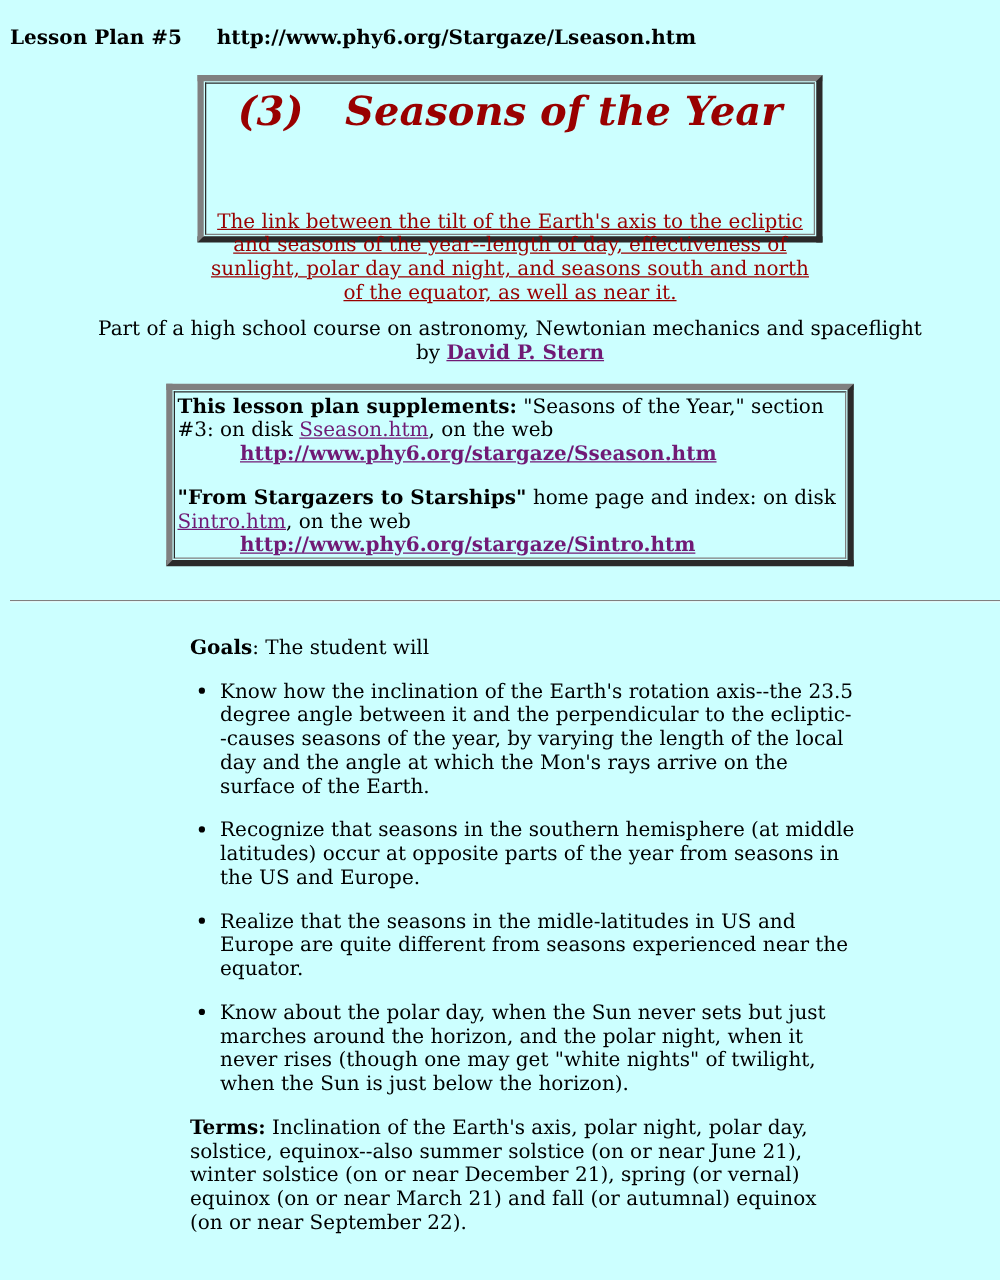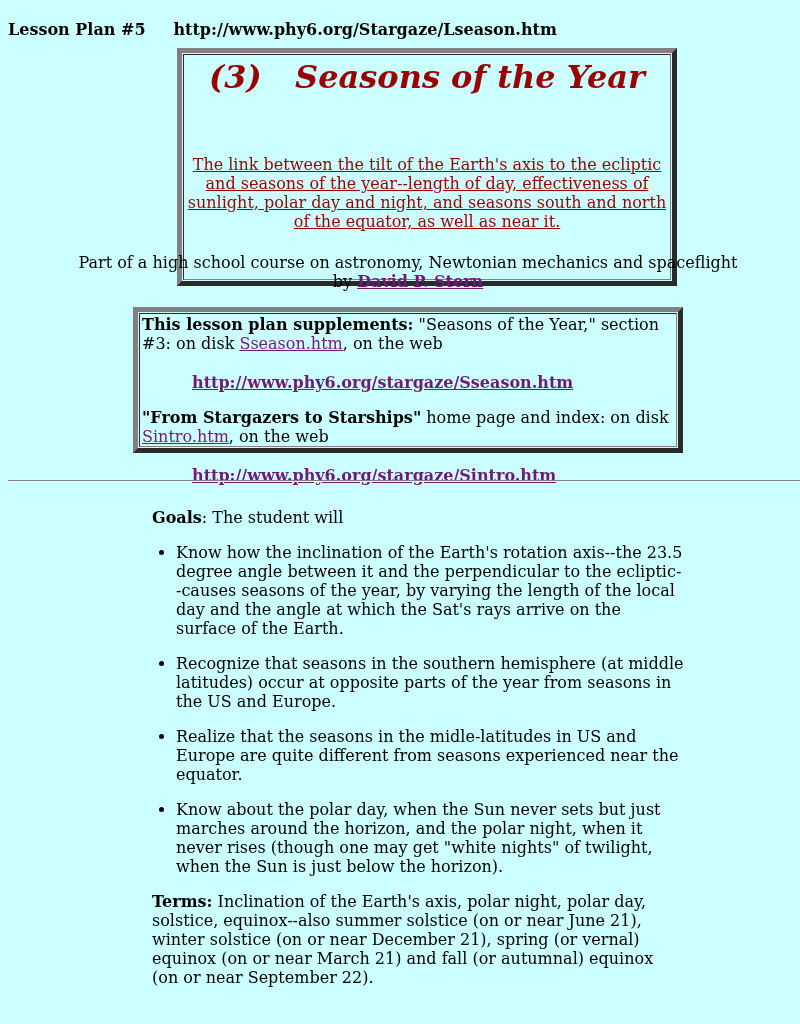--- a/index.html
+++ b/index.html
@@ -23,29 +23,28 @@
       left: 8px;
       top: 20px;
       font-weight: bold;
       font-size: 16px;
       white-space: pre;
     }
 
     .title-box {
       position: absolute;
       left: 158px;
-      top: 48px;
+      top: 60px;
       width: 500px;
-      height: 238px;
+      height: 134px;
       box-sizing: border-box;
       border-style: solid;
       border-width: 5px;
       border-color: #808080 #2a2a2a #2a2a2a #808080;
       padding: 1px;
-      margin-left: 19px;
     }
     .title-box .inner {
       border-style: solid;
       border-width: 1px;
       border-color: #2a2a2a #808080 #808080 #2a2a2a;
       height: 100%;
       box-sizing: border-box;
       text-align: center;
       position: relative;
     }
@@ -92,21 +91,21 @@
     }
     .supp-box .inner {
       border-style: solid;
       border-width: 1px;
       border-color: #2a2a2a #808080 #808080 #2a2a2a;
       height: 100%;
       box-sizing: border-box;
       padding: 1px 2px;
     }
     .supp-box p { margin: 0; }
-    .supp-box .indent { padding-left: 50px; margin-top: 20px; }
+    .supp-box .indent { padding-left: 50px; }
     .supp-box .gap { height: 16px; }
     .weblink { font-weight: bold; }
 
     .hr-line {
       position: absolute;
       left: 8px;
       width: 792px;
       top: 480px;
       height: 0;
       border-top: 1px solid #808080;
@@ -154,19 +153,19 @@
     <p><b>"From Stargazers to Starships"</b><span> home page and index: on disk </span><a href="#">Sintro.htm</a><span>, on the web</span></p>
     <p class="indent"><a href="#" class="weblink">http://www.phy6.org/stargaze/Sintro.htm</a></p>
   </div>
 </div>
 
 <div class="hr-line"></div>
 
 <div class="content">
   <p><b>Goals</b><span>: The student will</span></p>
   <ul class="goals-list">
-    <li>Know how the inclination of the Earth's rotation axis--the 23.5 degree angle between it and the perpendicular to the ecliptic--causes seasons of the year, by varying the length of the local day and the angle at which the Sat's rays arrive on the surface of the Earth.</li>
+    <li>Know how the inclination of the Earth's rotation axis--the 23.5 degree angle between it and the perpendicular to the ecliptic--causes seasons of the year, by varying the length of the local day and the angle at which the Mon's rays arrive on the surface of the Earth.</li>
     <li>Recognize that seasons in the southern hemisphere (at middle latitudes) occur at opposite parts of the year from seasons in the US and Europe.</li>
     <li>Realize that the seasons in the midle-latitudes in US and Europe are quite different from seasons experienced near the equator.</li>
     <li>Know about the polar day, when the Sun never sets but just marches around the horizon, and the polar night, when it never rises (though one may get "white nights" of twilight, when the Sun is just below the horizon).</li>
   </ul>
   <p class="terms"><b>Terms:</b><span> Inclination of the Earth's axis, polar night, polar day, solstice, equinox--also summer solstice (on or near June 21), winter solstice (on or near December 21), spring (or vernal) equinox (on or near March 21) and fall (or autumnal) equinox (on or near September 22).</span></p>
 </div>
 
 </body></html>

